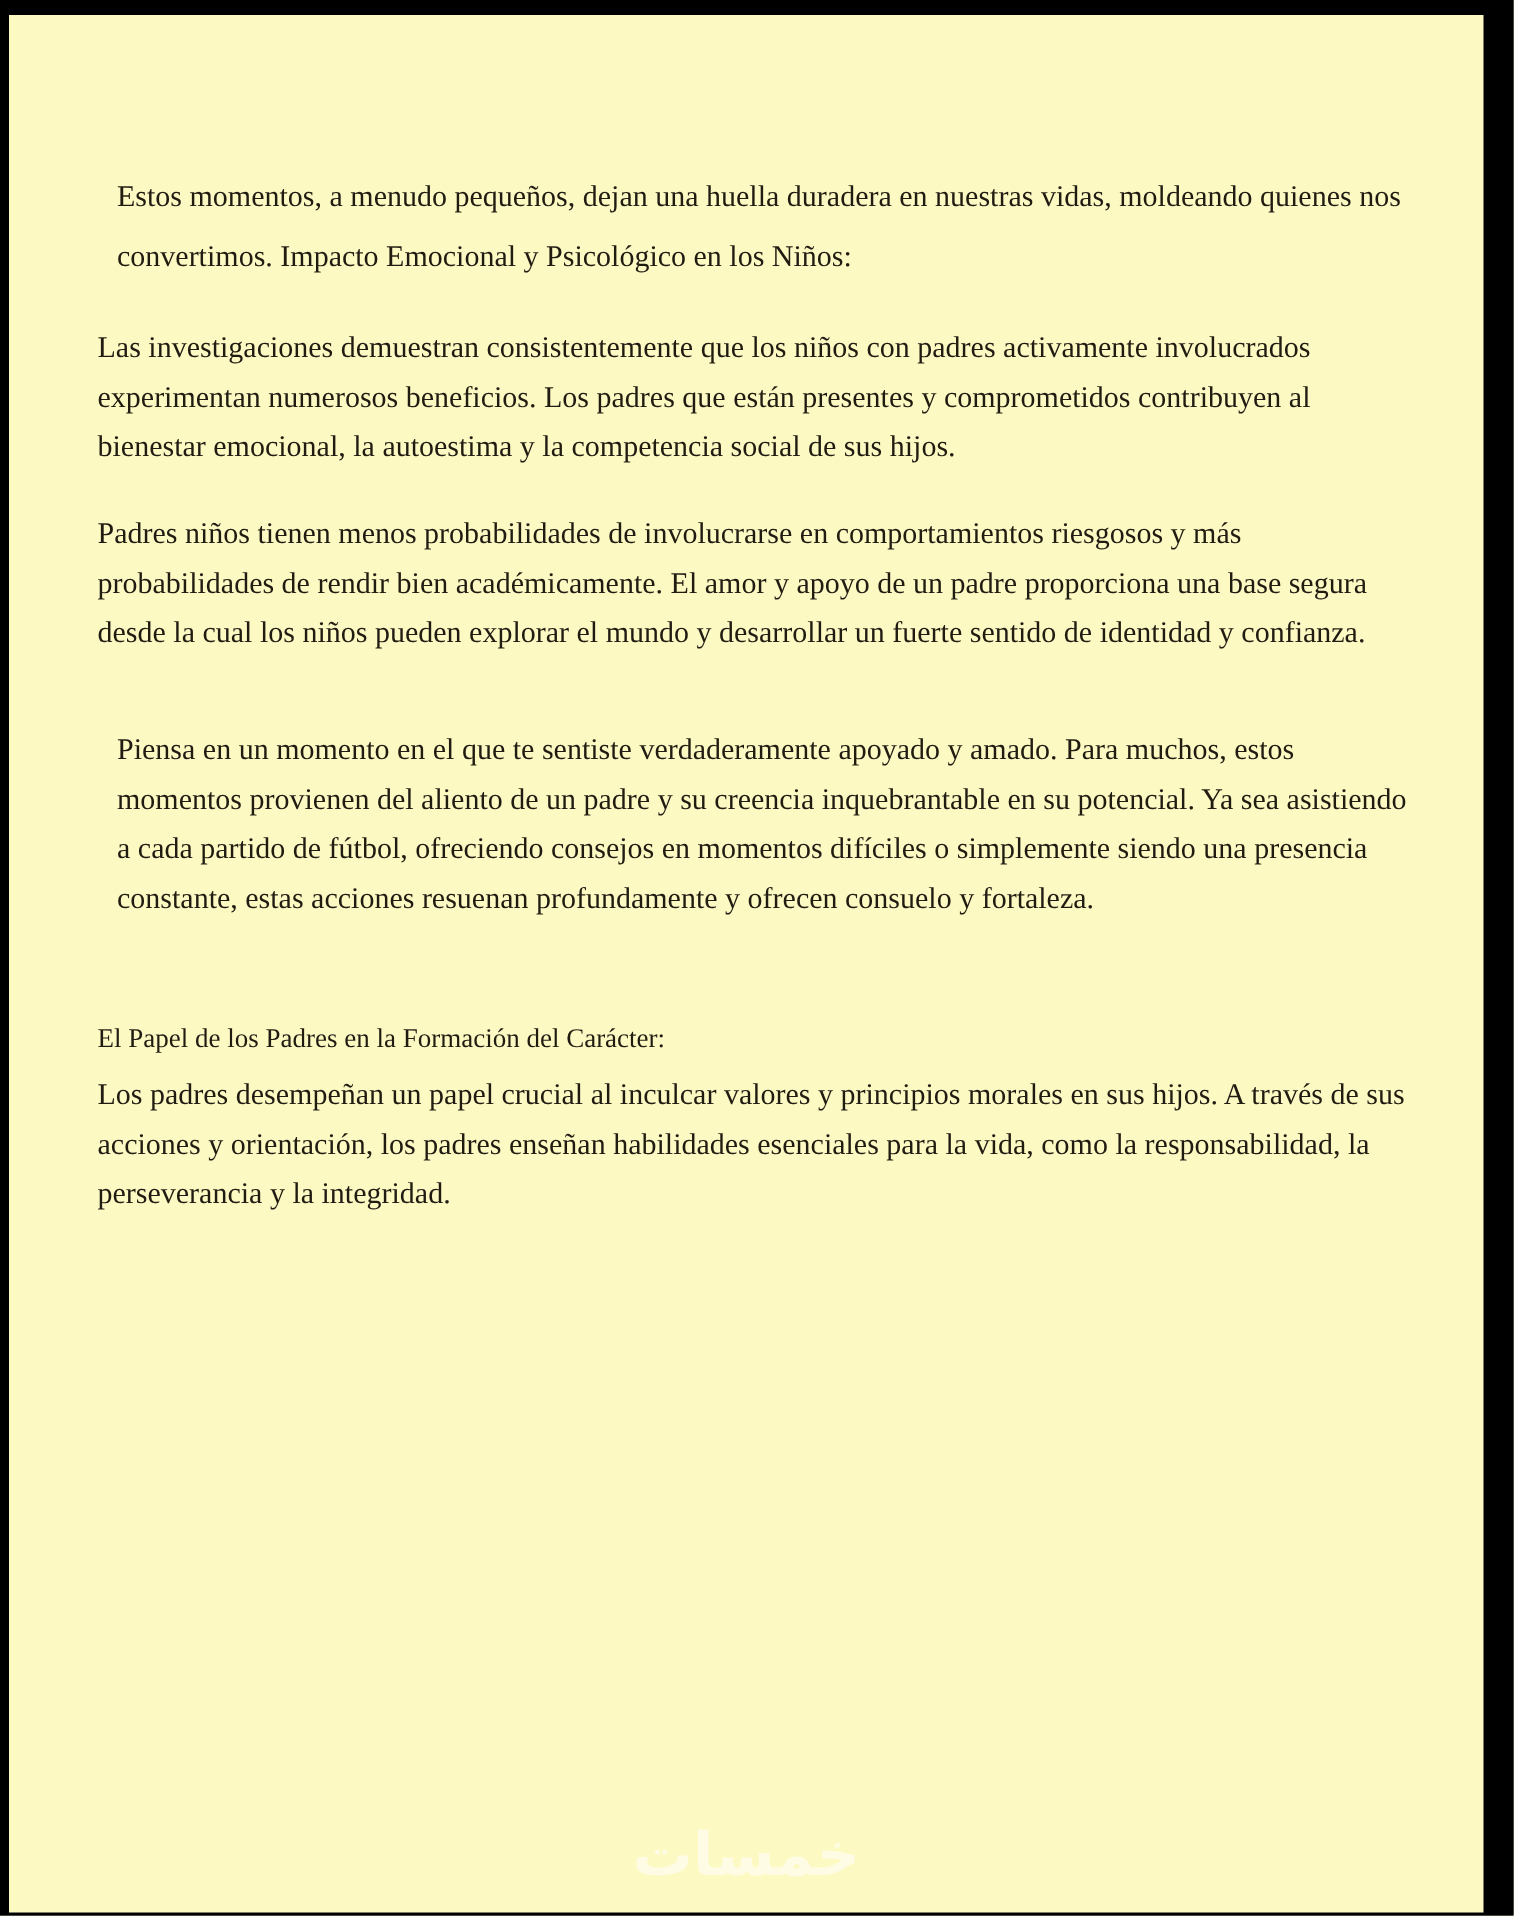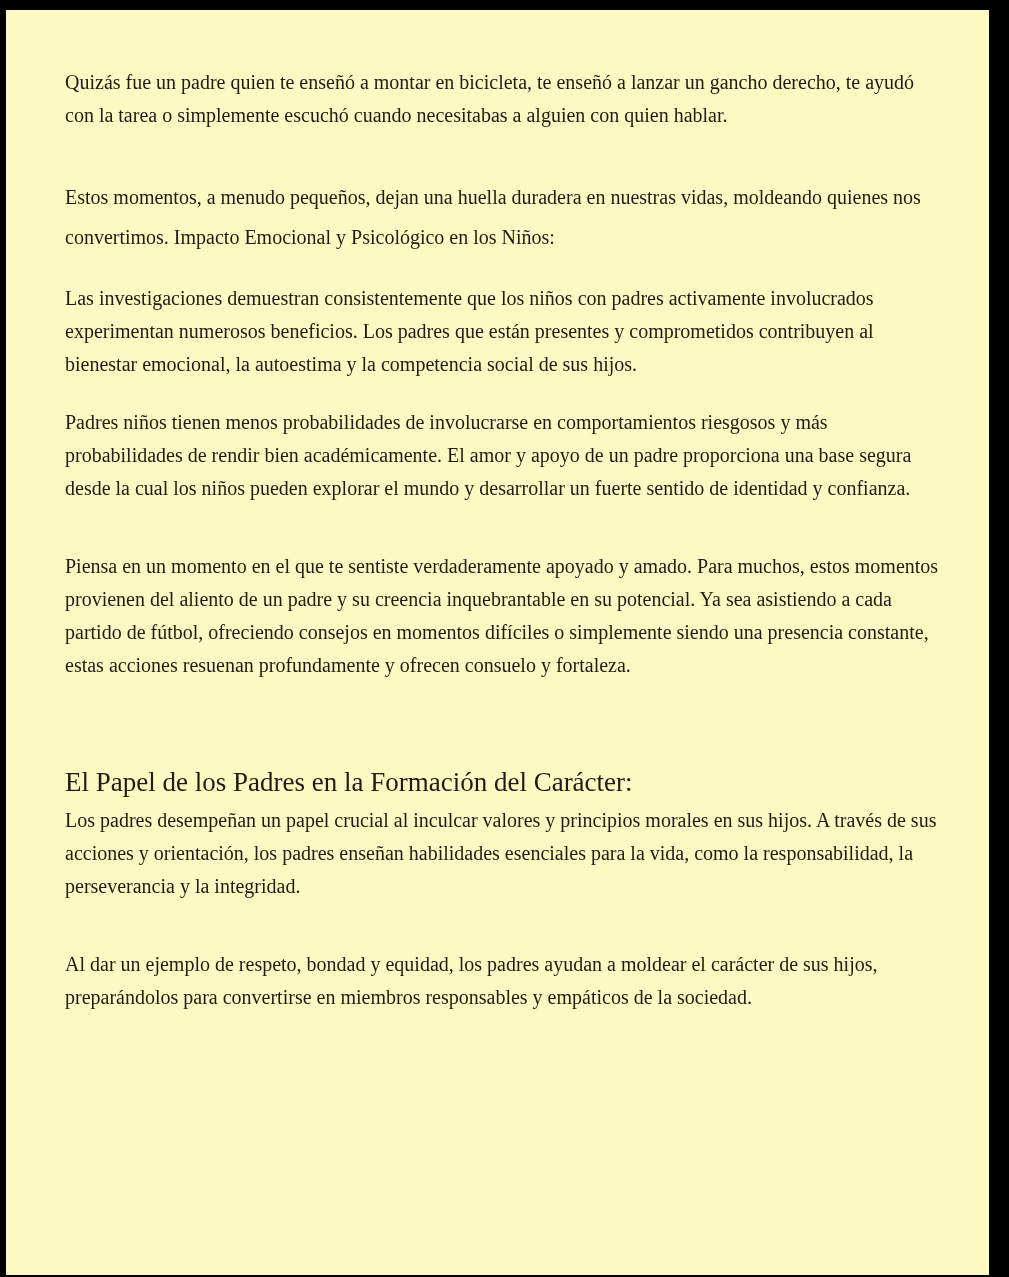--- a/index.html
+++ b/index.html
@@ -30,25 +30,25 @@
     color: var(--text);
     font-family: "Liberation Serif", "DejaVu Serif", serif;
   }
   .para {
     font-size: 20px;
     line-height: 33px;
     max-width: 874px;
     text-align: left;
   }
   .para.wide-leading { line-height: 40px; }
-  .gap-blank { margin-top: 45px; }
+  .gap-blank { margin-top: 45px; margin-left: 13px; }
   .gap-small { margin-top: 25px; }
   .section-heading {
-    margin-top: 82px;
-    font-size: 27px;
+    margin-top: 58px;
+    font-size: 18px;
     line-height: 36px;
     font-weight: normal;
     max-width: 874px;
   }
   .heading-gap { margin-top: 4px; }
   .watermark {
     position: absolute;
     bottom: 18px;
     left: 50%;
     transform: translateX(-50%);
@@ -62,23 +62,22 @@
     letter-spacing: 1px;
     user-select: none;
   }
 </style>
 </head>
 <body>
 
 <div class="screen">
   <div class="page">
     <div class="content">
-      <p class="para">Quizás fue un padre quien te enseñó a montar en bicicleta, te enseñó a lanzar un gancho derecho, te ayudó con la tarea o simplemente escuchó cuando necesitabas a alguien con quien hablar.</p>
       <p class="para wide-leading gap-blank">Estos momentos, a menudo pequeños, dejan una huella duradera en nuestras vidas, moldeando quienes nos convertimos. Impacto Emocional y Psicológico en los Niños:</p>
       <p class="para gap-small">Las investigaciones demuestran consistentemente que los niños con padres activamente involucrados experimentan numerosos beneficios. Los padres que están presentes y comprometidos contribuyen al bienestar emocional, la autoestima y la competencia social de sus hijos.</p>
       <p class="para gap-small">Padres niños tienen menos probabilidades de involucrarse en comportamientos riesgosos y más probabilidades de rendir bien académicamente. El amor y apoyo de un padre proporciona una base segura desde la cual los niños pueden explorar el mundo y desarrollar un fuerte sentido de identidad y confianza.</p>
       <p class="para gap-blank">Piensa en un momento en el que te sentiste verdaderamente apoyado y amado. Para muchos, estos momentos provienen del aliento de un padre y su creencia inquebrantable en su potencial. Ya sea asistiendo a cada partido de fútbol, ofreciendo consejos en momentos difíciles o simplemente siendo una presencia constante, estas acciones resuenan profundamente y ofrecen consuelo y fortaleza.</p>
       <h2 class="section-heading">El Papel de los Padres en la Formación del Carácter:</h2>
       <p class="para heading-gap">Los padres desempeñan un papel crucial al inculcar valores y principios morales en sus hijos. A través de sus acciones y orientación, los padres enseñan habilidades esenciales para la vida, como la responsabilidad, la perseverancia y la integridad.</p>
-      <p class="para gap-blank">Al dar un ejemplo de respeto, bondad y equidad, los padres ayudan a moldear el carácter de sus hijos, preparándolos para convertirse en miembros responsables y empáticos de la sociedad.</p>
     </div>
+    <div class="watermark">خمسات</div>
   </div>
 </div>
 
 </body></html>

